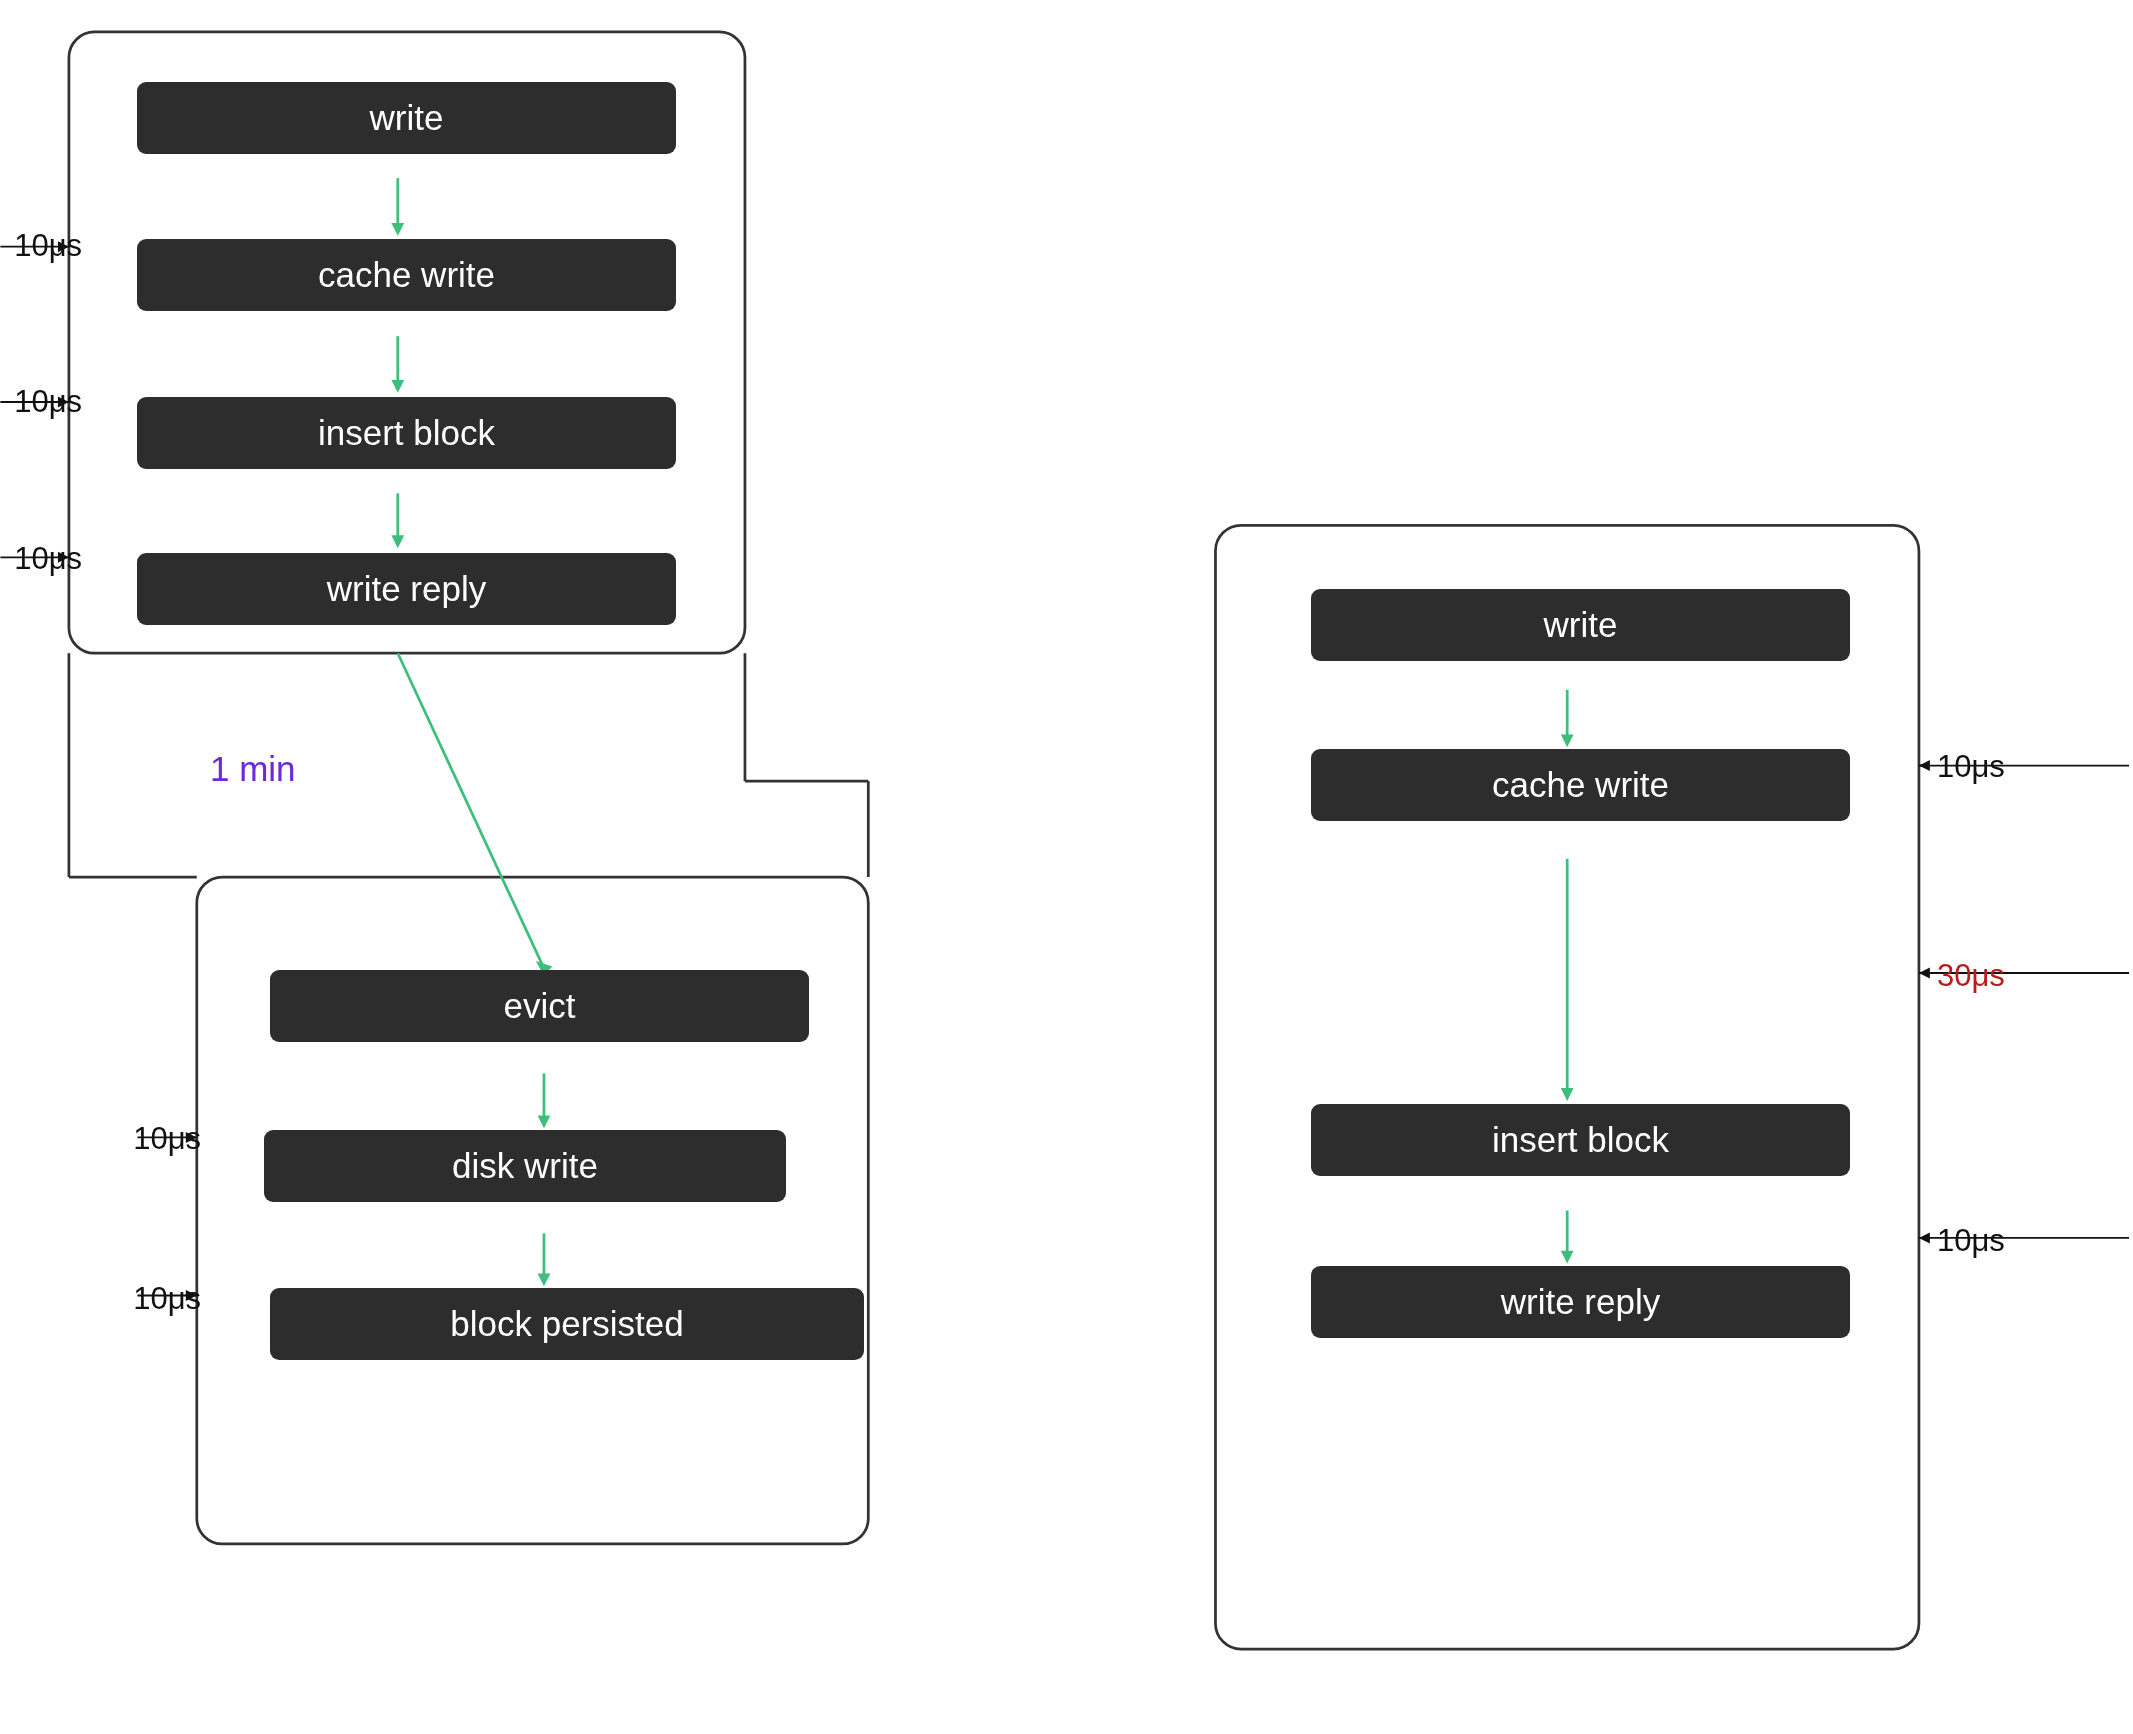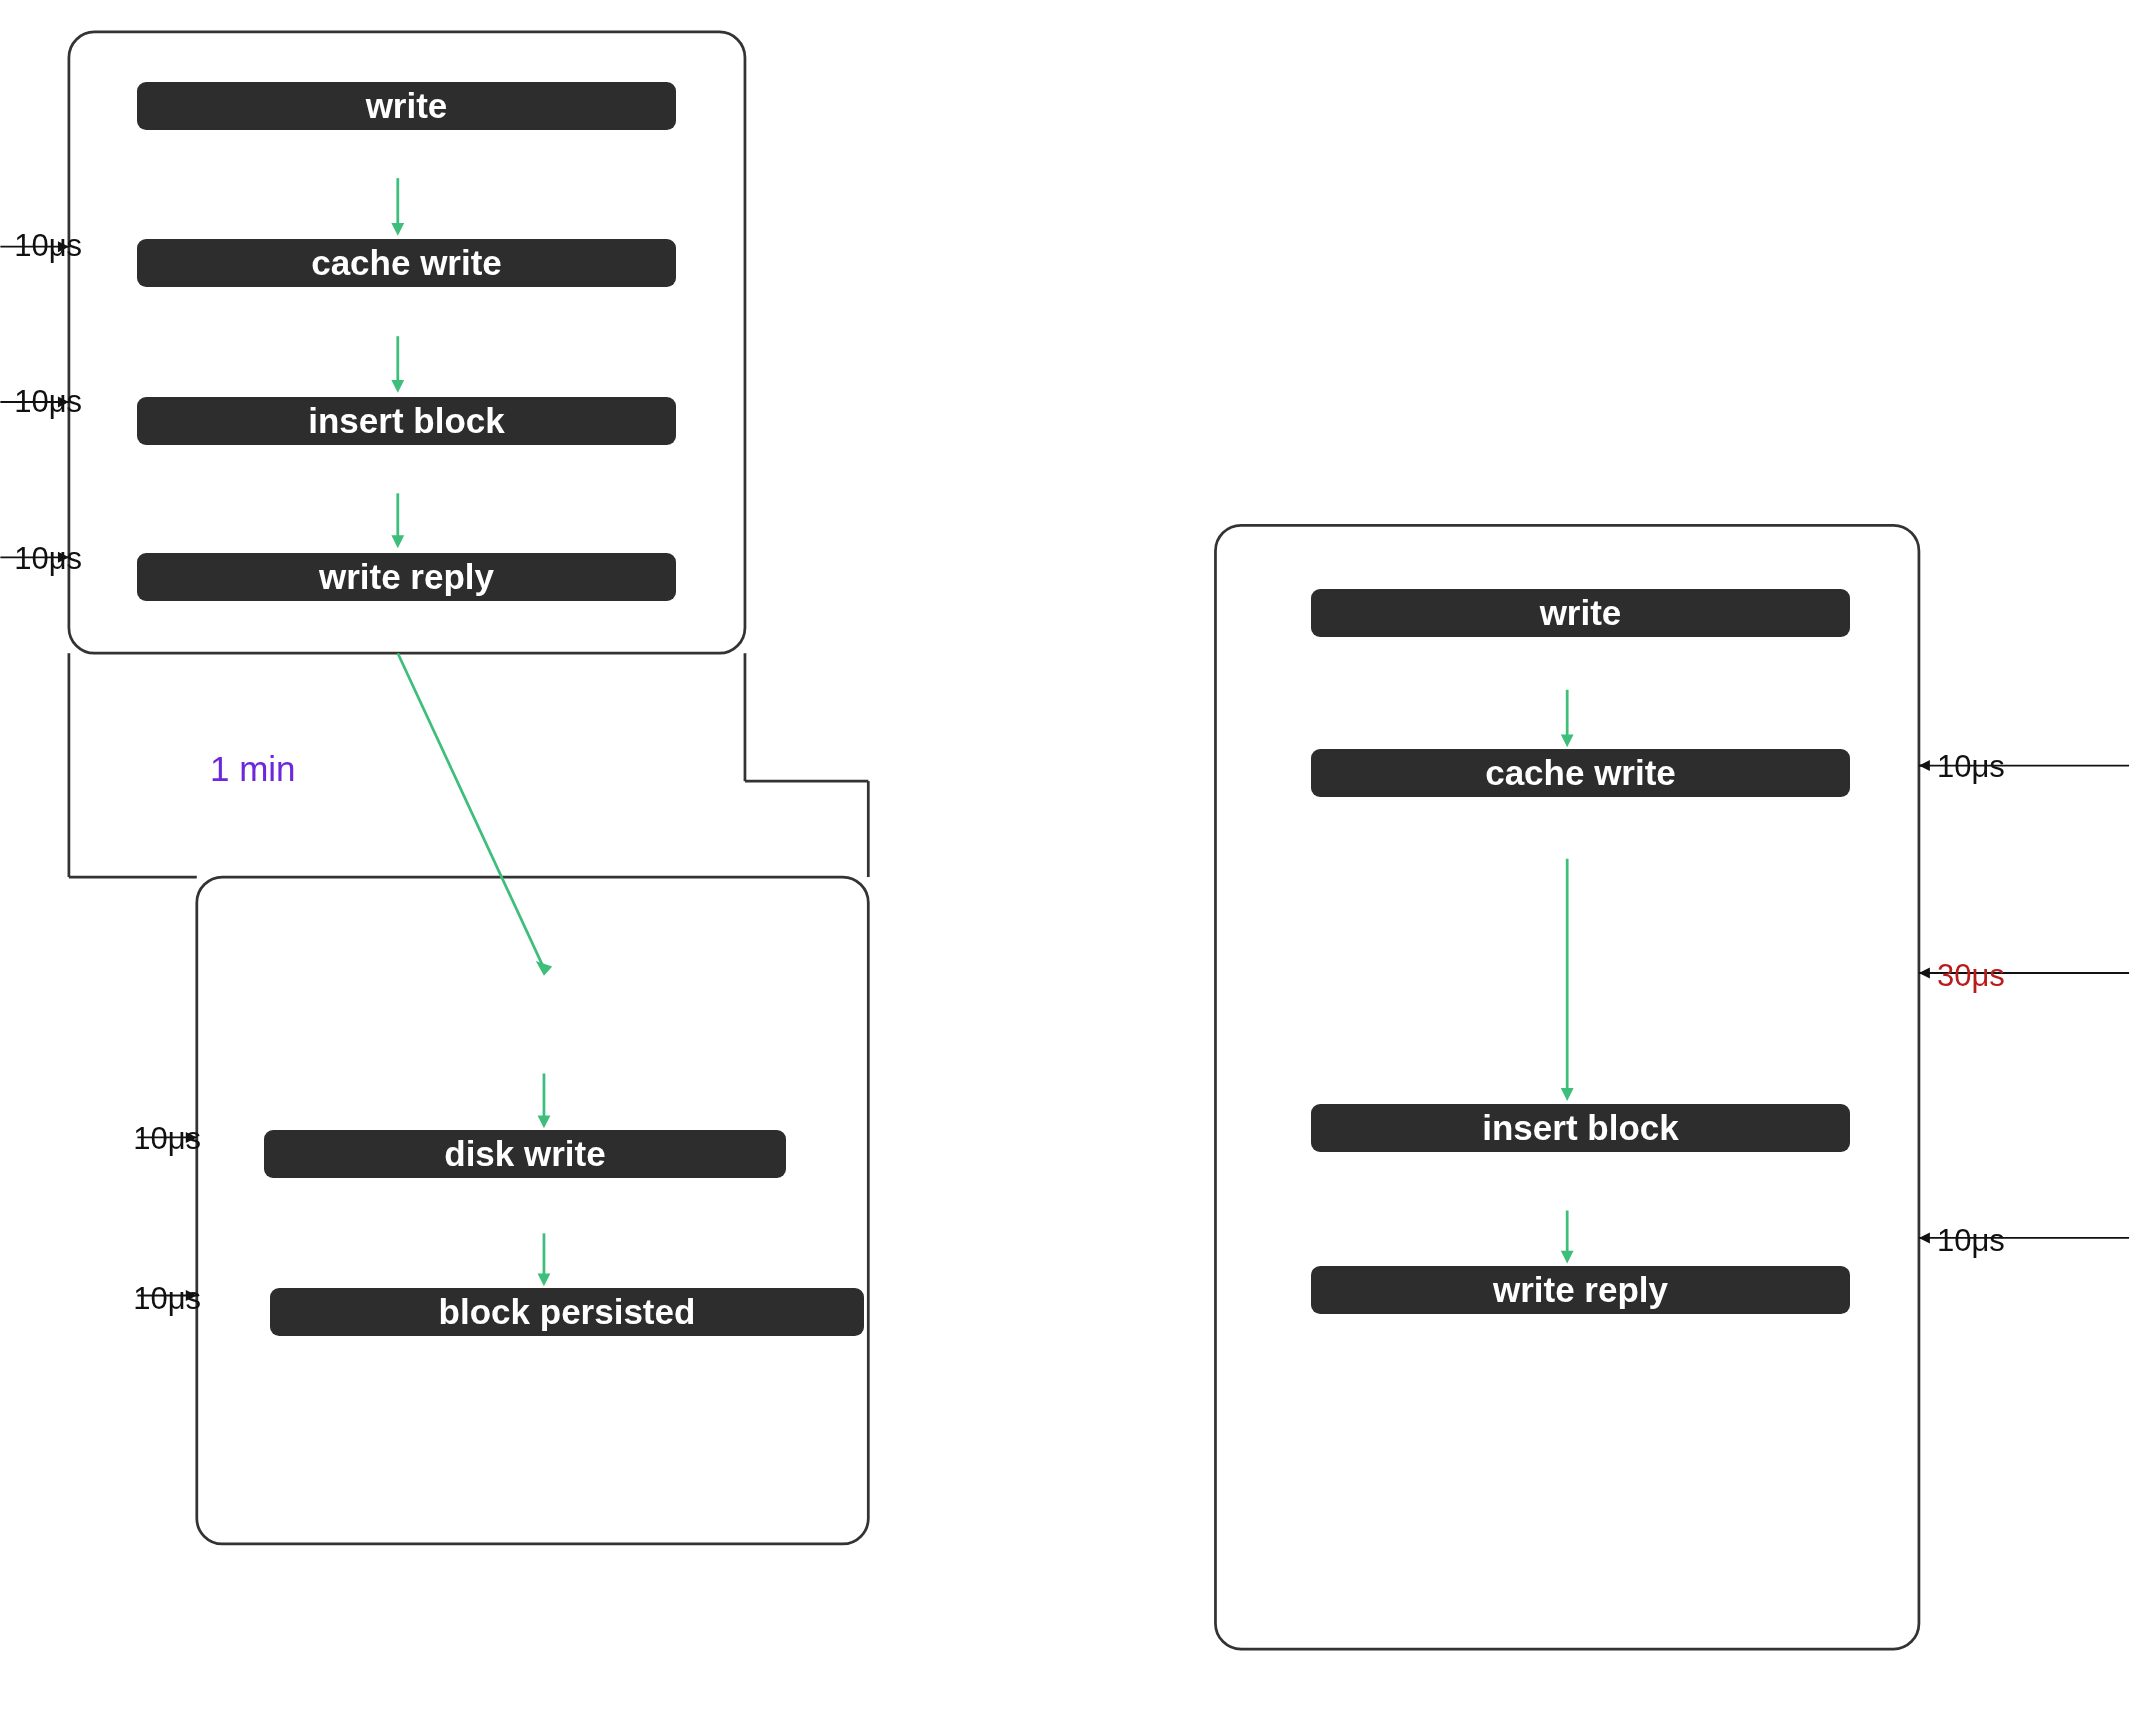--- a/index.html
+++ b/index.html
@@ -18,23 +18,23 @@
       width: 100%;
       height: 100%;
     }
 
     
     .block-label {
       background: #2d2d2d;
       color: #fff;
       border-radius: 9.1px;
       font-size: 35px;
-      font-weight: 700;
+      font-weight: 400;
       text-align: center;
-      padding: 4px 37px;
+      padding: 16px 37px;
       display: flex;
       align-items: center;
       justify-content: center;
       white-space: nowrap;
     }
 
     
     .ann-text {
       font-size: 31px;
       color: #111;
@@ -148,20 +148,23 @@
   <div style="position:absolute; top:541px; left:0; width:82px; text-align:right;">
     <span class="ann-text">10μs</span>
   </div>
 
   <div style="position:absolute; top:553px; left:137px; width:539px;">
     <div class="block-label">write reply</div>
   </div>
 
   <div style="position:absolute; top:749px; left:210px; font-size:35px; color:#6d28d9; font-weight:400;">1 min</div>
 
+  <div style="position:absolute; top:970px; left:270px; width:539px;">
+    <div class="block-label">evict</div>
+  </div>
 
   <div style="position:absolute; top:1121px; left:91px; width:110px; text-align:right;">
     <span class="ann-text">10μs</span>
   </div>
 
   <div style="position:absolute; top:1130px; left:264px; width:522px;">
     <div class="block-label">disk write</div>
   </div>
 
   <div style="position:absolute; top:1281px; left:91px; width:110px; text-align:right;">

